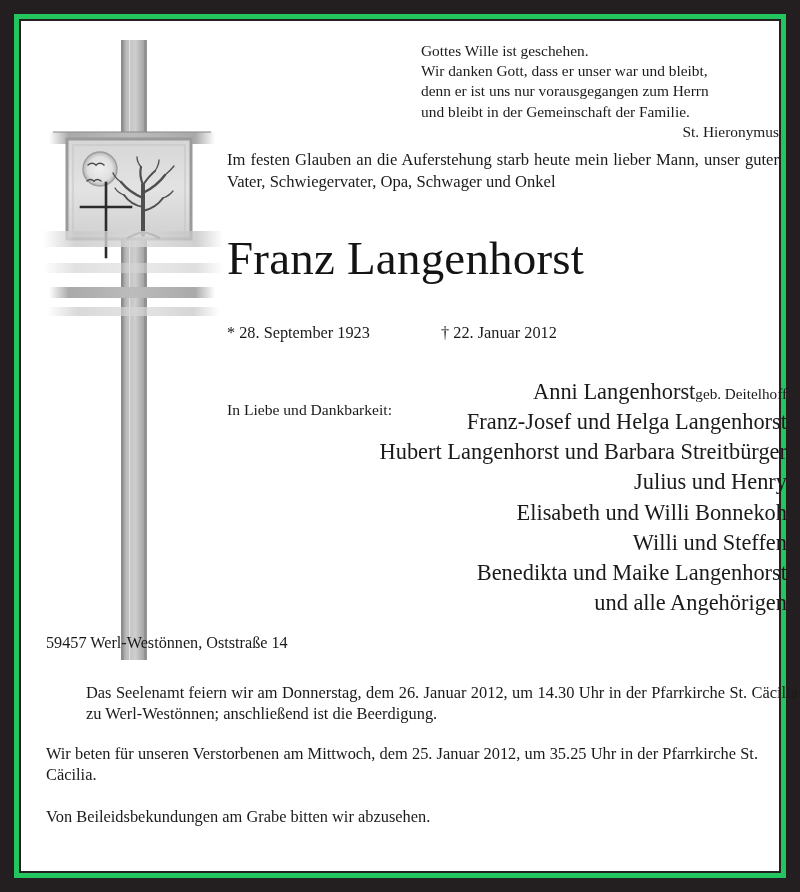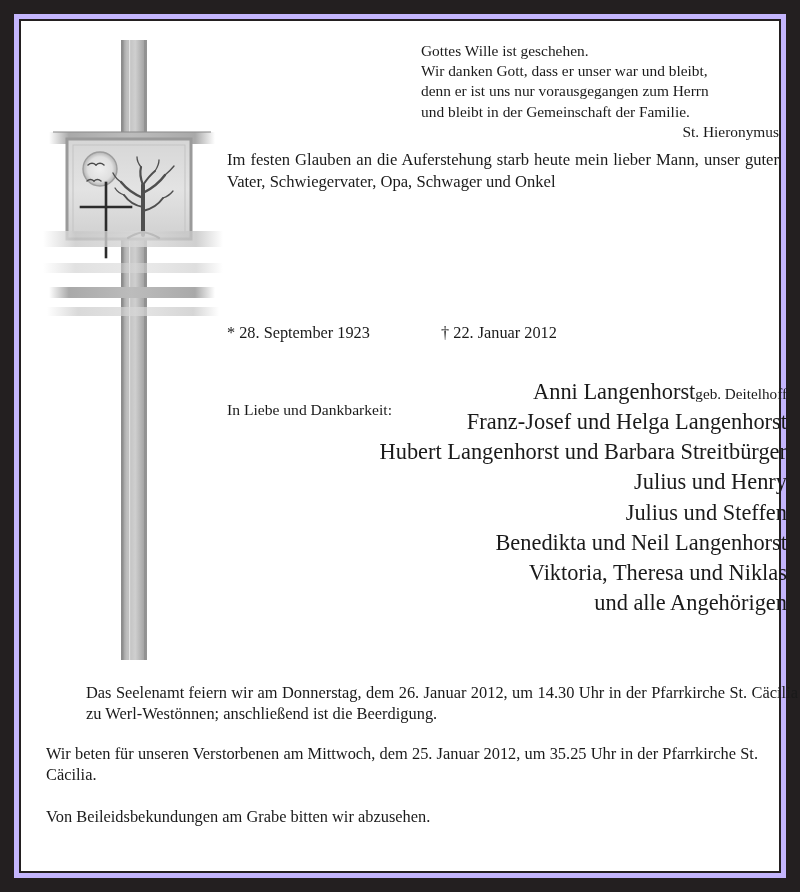--- a/index.html
+++ b/index.html
@@ -10,21 +10,21 @@
   body {
     font-family: "Liberation Serif", "DejaVu Serif", serif;
     color: #1a1a1a;
   }
 
   .notice {
     position: relative;
     width: 800px;
     height: 892px;
     box-sizing: border-box;
-    background: #c4b5fd;
+    background: #22c55e;
     overflow: hidden;
   }
 
   
   .frame-outer {
     position: absolute;
     inset: 0;
     border: 14px solid #231f20;
     box-sizing: border-box;
     pointer-events: none;
@@ -285,20 +285,21 @@
     <div class="epigraph">
       <div>Gottes Wille ist geschehen.</div>
       <div>Wir danken Gott, dass er unser war und bleibt,</div>
       <div>denn er ist uns nur vorausgegangen zum Herrn</div>
       <div>und bleibt in der Gemeinschaft der Familie.</div>
       <span class="attribution">St. Hieronymus</span>
     </div>
 
     <div class="intro">Im festen Glauben an die Auferstehung starb heute mein lieber Mann, unser guter Vater, Schwiegervater, Opa, Schwager und Onkel</div>
 
+    <div class="deceased-name">Franz Langenhorst</div>
 
     <div class="dates">
       <span class="birth">* 28. September 1923</span>
       <span class="death">† 22. Januar 2012</span>
     </div>
 
     <div class="gratitude-label">In Liebe und Dankbarkeit:</div>
 
     <div class="survivors">
       <div class="row">
@@ -307,33 +308,34 @@
       <div class="row">
         <span>Franz-Josef und Helga Langenhorst</span>
       </div>
       <div class="row">
         <span>Hubert Langenhorst und Barbara Streitbürger</span>
       </div>
       <div class="row">
         <span>Julius und Henry</span>
       </div>
       <div class="row">
-        <span>Julius und Steffen</span>
-      </div>
-      <div class="row">
-        <span>Benedikta und Neil Langenhorst</span>
-      </div>
-      <div class="row">
-        <span>Viktoria, Theresa und Niklas</span>
+        <span>Elisabeth und Willi Bonnekoh</span>
+      </div>
+      <div class="row">
+        <span>Willi und Steffen</span>
+      </div>
+      <div class="row">
+        <span>Benedikta und Maike Langenhorst</span>
       </div>
       <div class="row">
         <span>und alle Angehörigen</span>
       </div>
     </div>
 
+    <div class="address">59457 Werl-Westönnen, Oststraße 14</div>
 
     <div class="service-note">Das Seelenamt feiern wir am Donnerstag, dem 26. Januar 2012, um 14.30 Uhr in der Pfarrkirche St. Cäcilia zu Werl-Westönnen; anschließend ist die Beerdigung.</div>
 
     <div class="prayer-note">Wir beten für unseren Verstorbenen am Mittwoch, dem 25. Januar 2012, um 35.25 Uhr in der Pfarrkirche St. Cäcilia.</div>
 
     <div class="condolence-note">Von Beileidsbekundungen am Grabe bitten wir abzusehen.</div>
 
   </div>
 </div>
 

